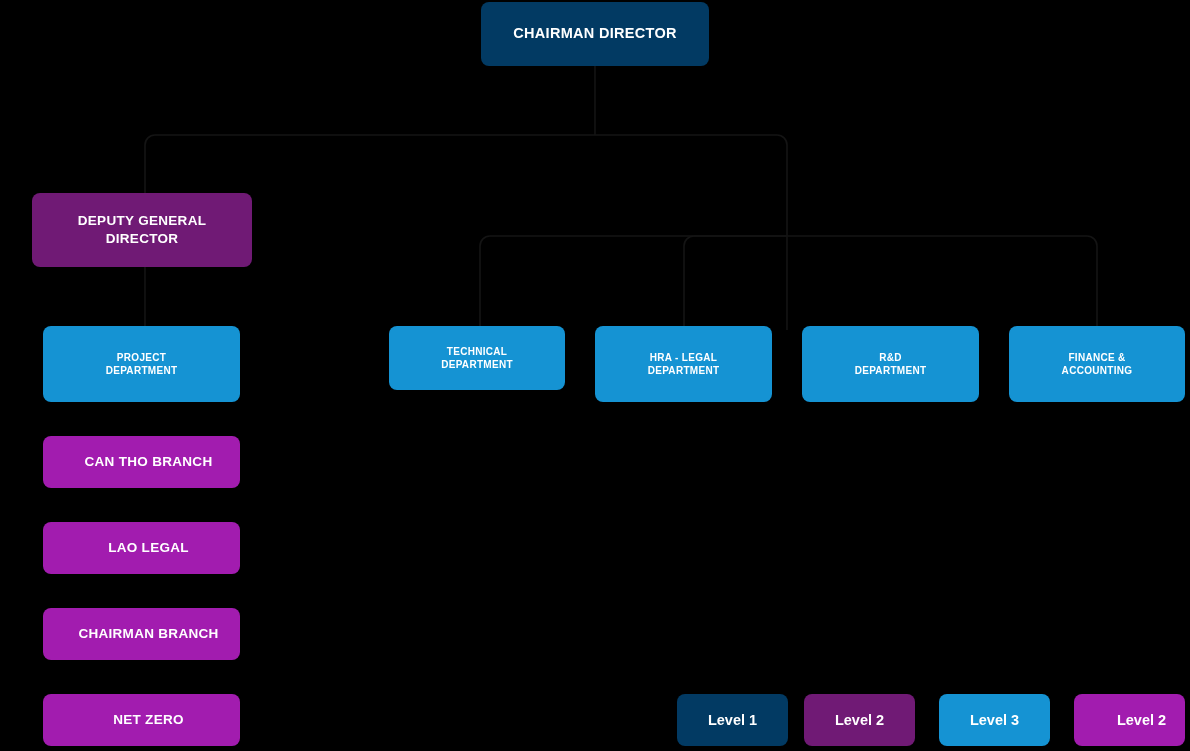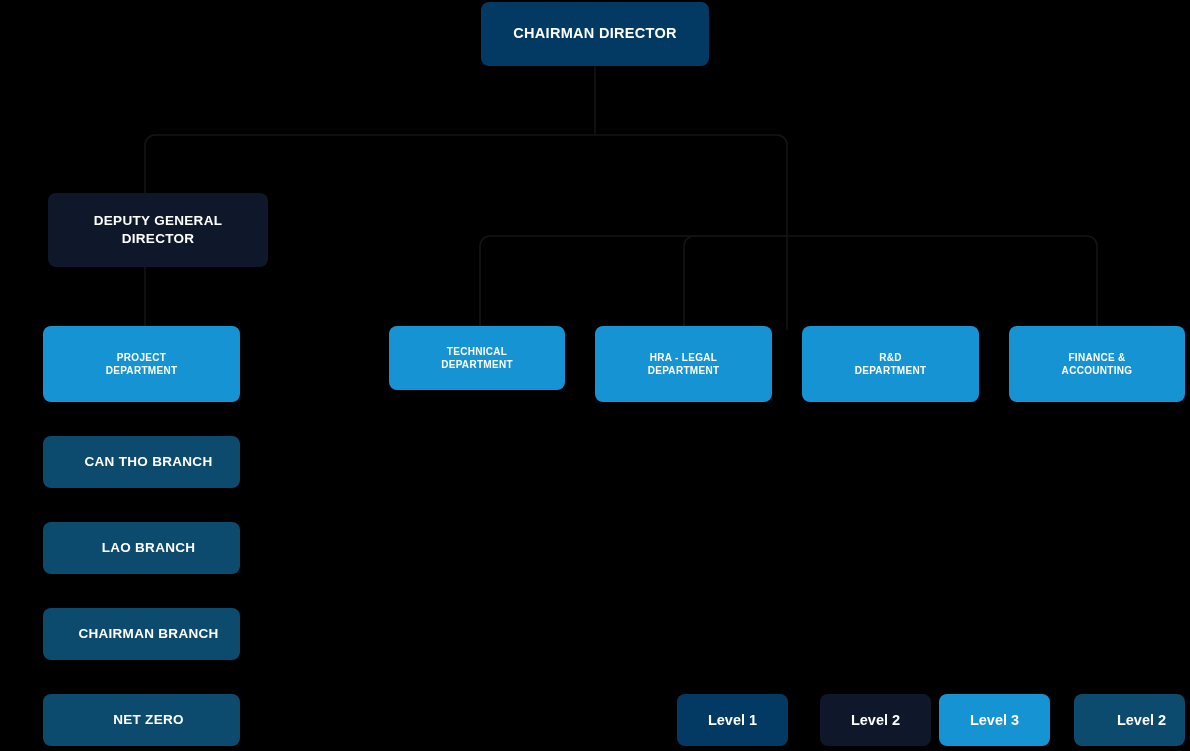--- a/index.html
+++ b/index.html
@@ -39,23 +39,23 @@
     line-height: 1.32;
     padding: 4px 10px;
     -webkit-font-smoothing: antialiased;
   }
   .node-label {
     display: block;
     width: 100%;
     white-space: pre-line;
   }
   .lvl1 { background: #023A63; }
-  .lvl2 { background: #0f172a; margin-left: 16px; }
+  .lvl2 { background: #701a75; }
   .lvl3 { background: #1593D3; }
-  .lvl4 { background: #0c4a6e; padding-left: 24px; }
+  .lvl4 { background: #a21caf; padding-left: 24px; }
 
   .node.chairman    { font-size: 14.5px; }
   .node.deputy      { font-size: 13.5px; }
   .node.dept        { font-size: 10px; }
   .node.branch      { font-size: 13.5px; }
 
   .legend-item {
     position: absolute;
     box-sizing: border-box;
     border-radius: 8px;
@@ -122,21 +122,21 @@
   <div class="node lvl3 dept" style="left:1009px; top:326px; width:176px; height:76px;">
     <span class="node-label">FINANCE &amp;
 ACCOUNTING</span>
   </div>
 
   <div class="node lvl4 branch" style="left:43px; top:436px; width:197px; height:52px;">
     <span class="node-label">CAN THO BRANCH</span>
   </div>
 
   <div class="node lvl4 branch" style="left:43px; top:522px; width:197px; height:52px;">
-    <span class="node-label">LAO BRANCH</span>
+    <span class="node-label">LAO LEGAL</span>
   </div>
 
   <div class="node lvl4 branch" style="left:43px; top:608px; width:197px; height:52px;">
     <span class="node-label">CHAIRMAN BRANCH</span>
   </div>
 
   <div class="node lvl4 branch" style="left:43px; top:694px; width:197px; height:52px;">
     <span class="node-label">NET ZERO</span>
   </div>
 

